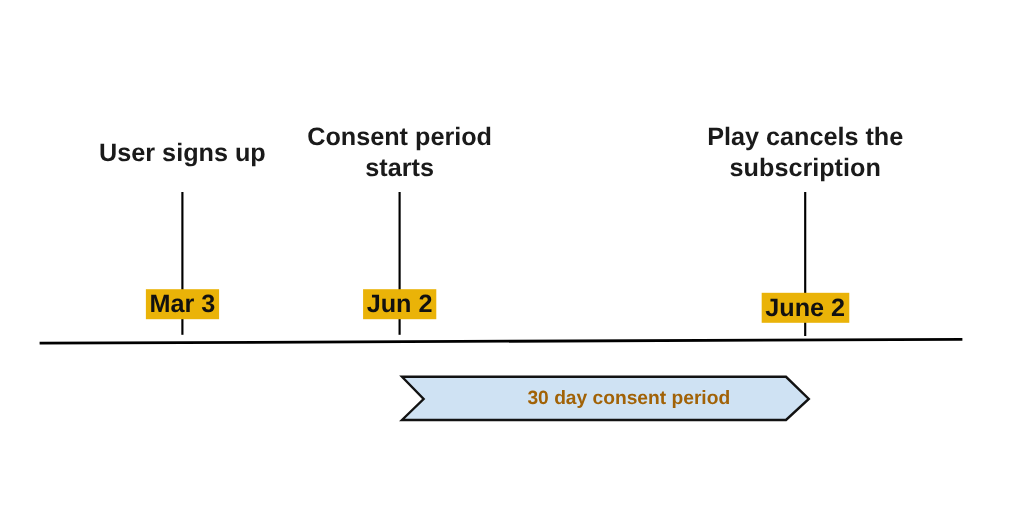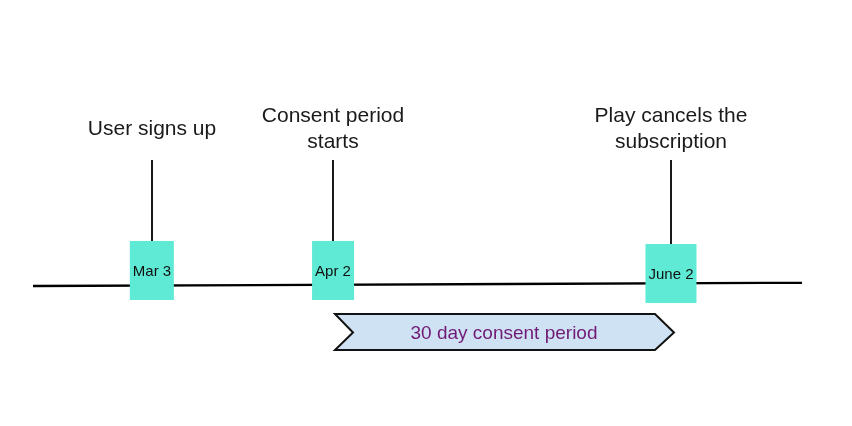--- a/index.html
+++ b/index.html
@@ -4,20 +4,21 @@
 <style>
   html, body { margin: 0; padding: 0; background: #ffffff; }
   #canvas {
     position: relative;
     width: 852px;
     height: 426px;
     background: #ffffff;
     overflow: hidden;
     font-family: "Liberation Sans", "DejaVu Sans", sans-serif;
     color: #1a1a1a;
+    font-weight: bold;
   }
   #shapes {
     position: absolute;
     left: 0; top: 0;
     width: 852px; height: 426px;
   }
   .event-label {
     position: absolute;
     top: 102px;
     height: 52px;
@@ -29,42 +30,42 @@
     font-size: 21px;
     line-height: 26px;
     color: #1a1a1a;
   }
   .event-label.e0 { left: 67px; }
   .event-label.e1 { left: 248px; }
   .event-label.e2 { left: 586px; }
   .date-chip {
     position: absolute;
     transform: translateX(-50%);
-    background: #5eead4;
-    font-size: 15px;
+    background: #eab308;
+    font-size: 21px;
     line-height: 23px;
-    padding: 18px 3px;
+    padding: 1px 3px;
     white-space: nowrap;
     color: #111111;
   }
   .date-chip.d0 { left: 152px; top: 241px; }
   .date-chip.d1 { left: 333px; top: 241px; }
   .date-chip.d2 { left: 671px; top: 244px; }
   .banner-label {
     position: absolute;
-    left: 354px;
+    left: 374px;
     top: 320px;
     width: 300px;
     height: 26px;
     display: flex;
     align-items: center;
     justify-content: center;
-    font-size: 19px;
+    font-size: 16px;
     line-height: 26px;
-    color: #701a75;
+    color: #a16207;
     white-space: nowrap;
   }
 </style>
 </head>
 <body>
 
 <div id="canvas">
 
   <svg id="shapes" viewBox="0 0 852 426" xmlns="http://www.w3.org/2000/svg">
 
@@ -75,18 +76,18 @@
     <line x1="33" y1="286" x2="802" y2="282.8" stroke="#000000" stroke-width="2.3"></line>
 
     <polygon points="335,314 655,314 674,332.5 655,350 335,350 353,332.5" fill="#cfe2f3" stroke="#121212" stroke-width="2" stroke-linejoin="miter"></polygon>
   </svg>
 
   <div class="event-label e0">User signs up</div>
   <div class="event-label e2">Play cancels the subscription</div>
   <div class="event-label e1">Consent period starts</div>
 
   <div class="date-chip d0">Mar 3</div>
-  <div class="date-chip d1">Apr 2</div>
+  <div class="date-chip d1">Jun 2</div>
   <div class="date-chip d2">June 2</div>
 
   <div class="banner-label">30 day consent period</div>
 
 </div>
 
 </body></html>

